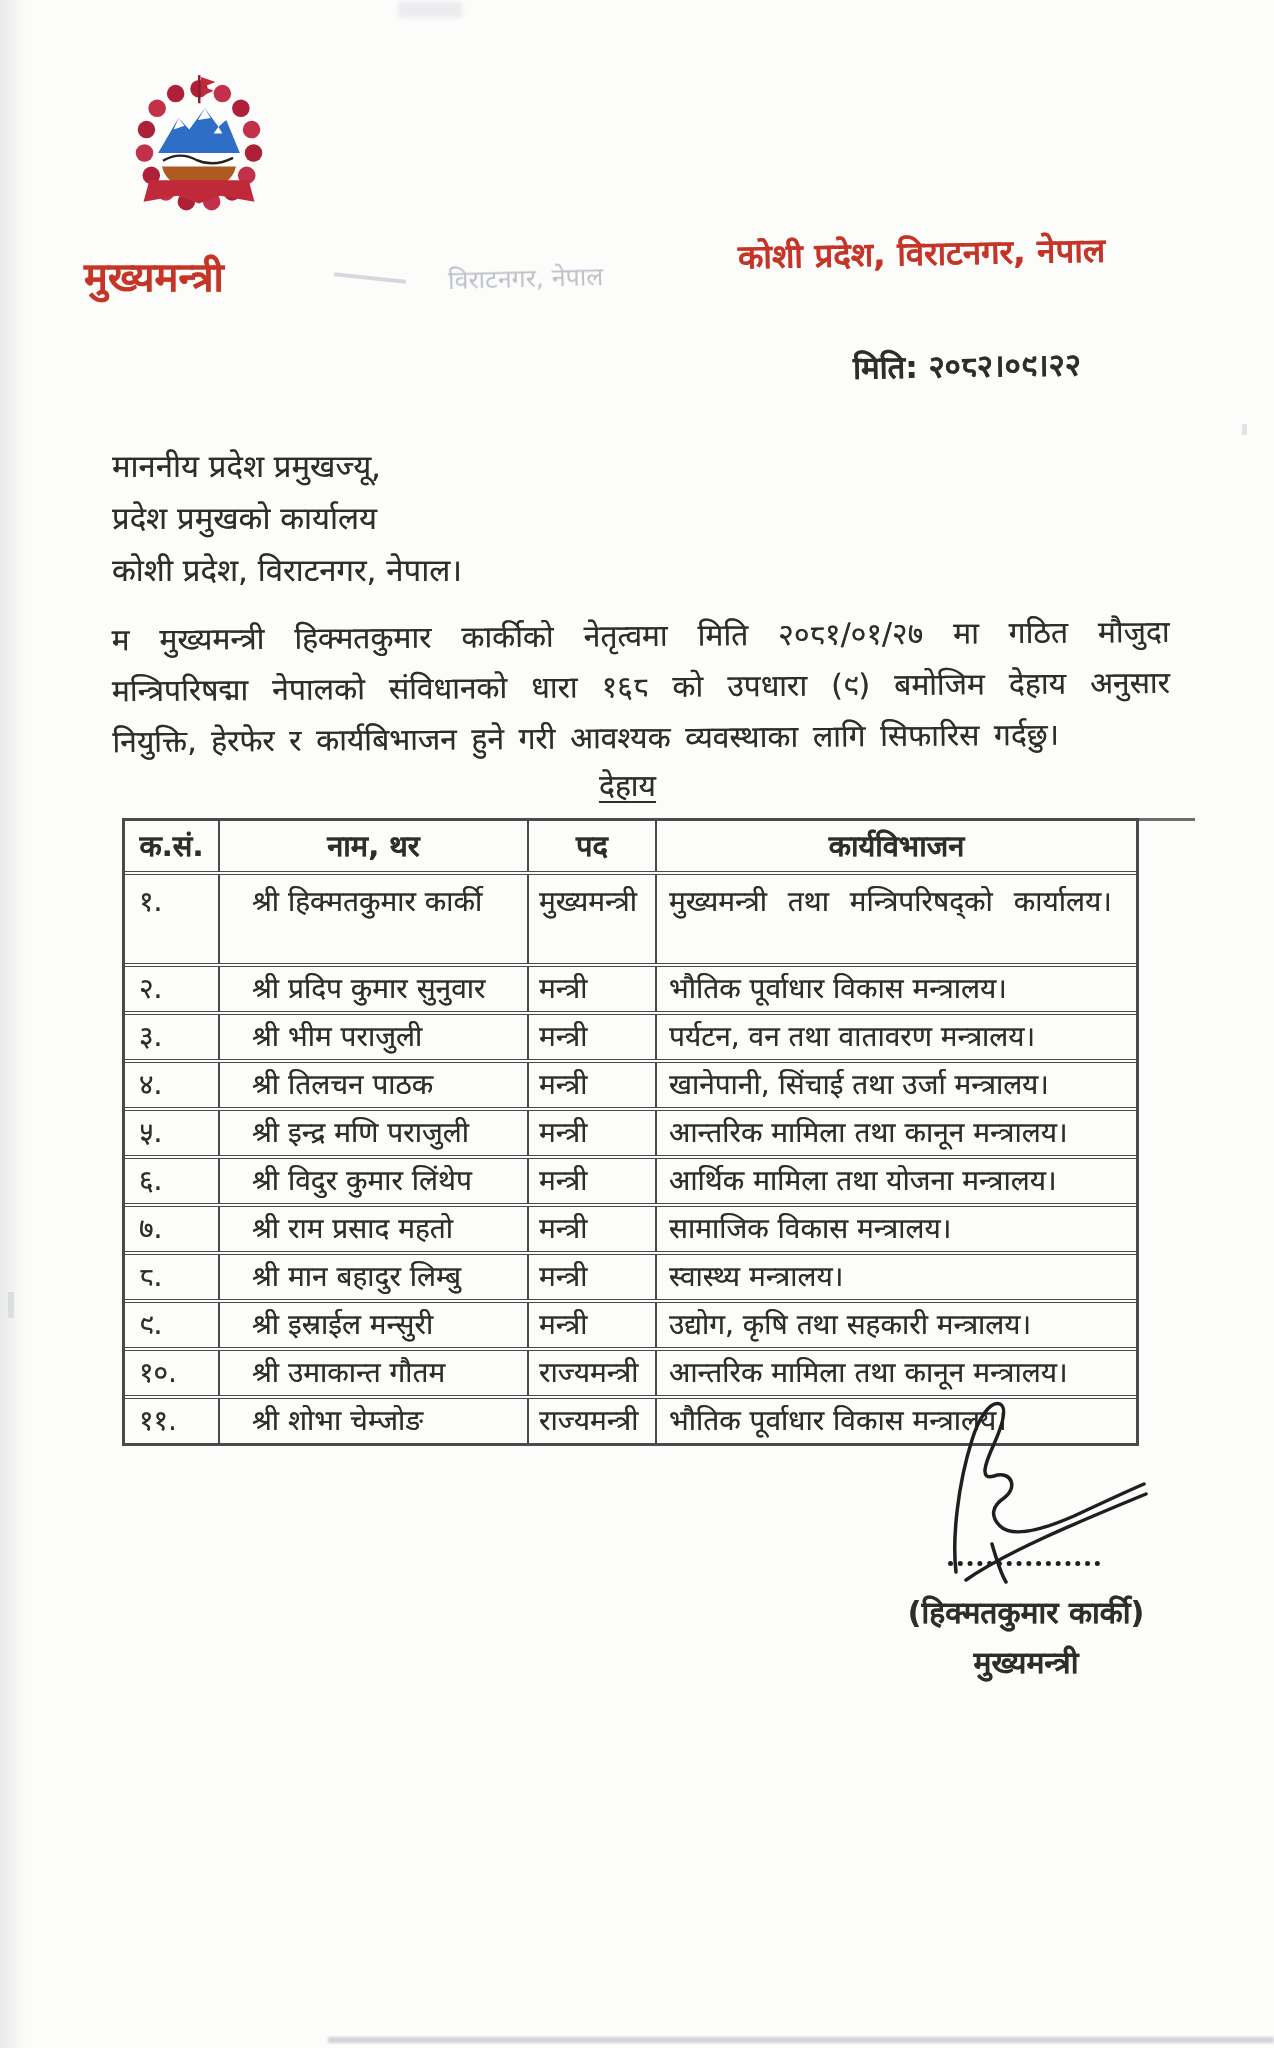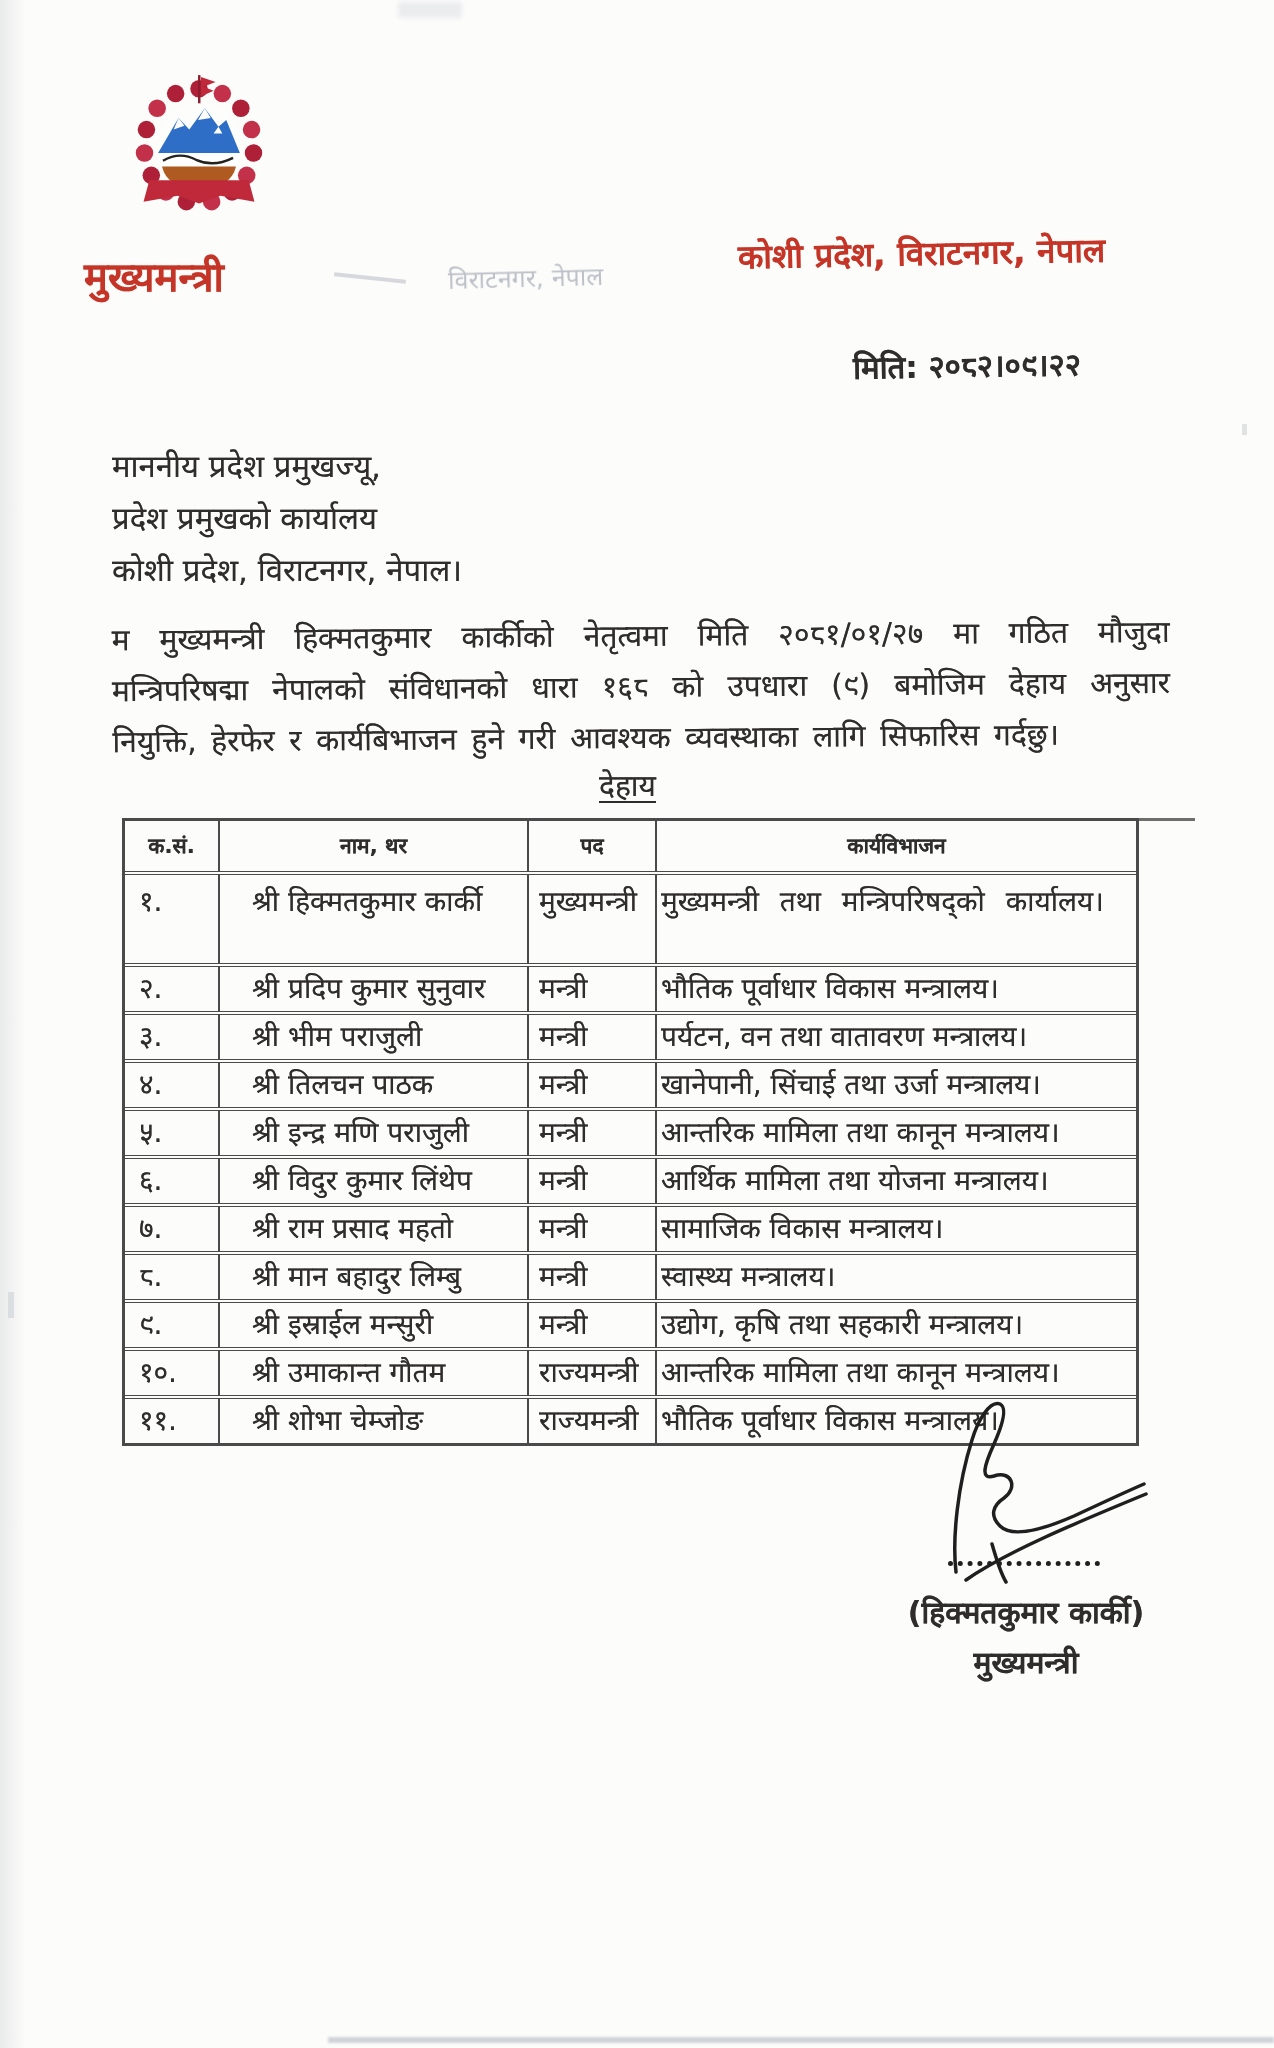--- a/index.html
+++ b/index.html
@@ -79,25 +79,25 @@
   .t-grid{display:grid;grid-template-columns:93px 309px 128px 481px;}
   .thead{min-height:50px;}
   .t-row{min-height:48px;border-top:4px double var(--line);}
   .t-row.tall{min-height:92px;}
   .cell{
     display:flex;align-items:center;
     font-size:28px;line-height:38px;
     padding:2px 4px 2px 10px;
   }
   .cell + .cell{border-left:2px solid var(--line);}
-  .cell.h{justify-content:center;font-weight:bold;font-size:21px;padding-left:4px;}
+  .cell.h{justify-content:center;font-weight:bold;font-size:29px;padding-left:4px;}
   .c0{padding-left:14px;}
   .c1{padding-left:32px;}
   .c2{padding-left:10px;}
-  .c3{padding-left:4px;padding-right:10px;}
+  .c3{padding-left:12px;padding-right:10px;}
   .tall .cell{align-items:flex-start;padding-top:8px;}
   .tall .c3{word-spacing:12px;}
   .table-topline{
     left:1133px;top:818px;width:62px;height:3px;background:var(--line);opacity:.8;
   }
   
   .sig-svg{left:908px;top:1392px;width:244px;height:192px;pointer-events:none;}
   .sig-dots{left:948px;top:1556px;width:152px;height:10px;border-bottom:5px dotted #1f1f1f;}
   .sig-name{left:876px;top:1591px;width:300px;text-align:center;font-size:30px;font-weight:bold;white-space:nowrap;}
   .sig-title{left:876px;top:1641px;width:300px;text-align:center;font-size:30px;font-weight:bold;}

